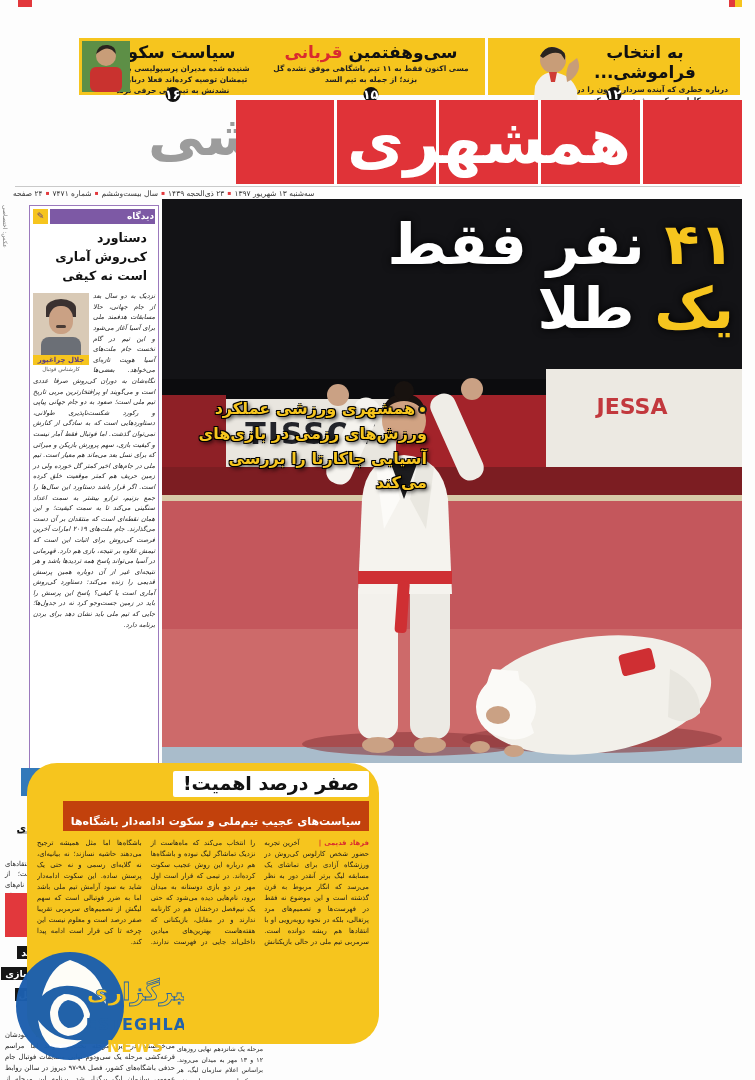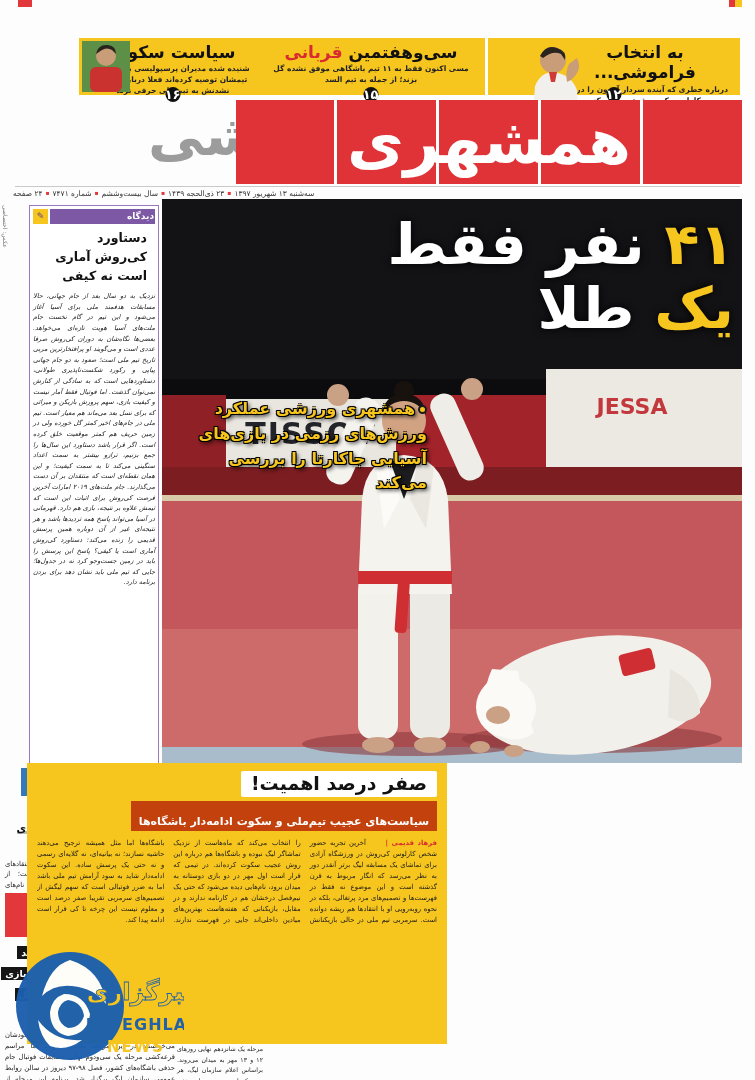--- a/index.html
+++ b/index.html
@@ -71,21 +71,21 @@
   .derby .sub { display:inline; background:#161616; color:#fff; font-size:9.5px; font-weight:bold; line-height:1.9; padding:1px 4px; -webkit-box-decoration-break:clone; box-decoration-break:clone; }
   .derby .small-body { margin-top:5px; }
   .mid-col { position:absolute; top:770px; right:400px; width:172px; }
   .fixtures { margin-top:8px; display:flex; direction:rtl; gap:6px; }
   .fixtures ul { list-style:none; width:50%; }
   .fixtures li { font-size:6.2px; color:#222; line-height:1.75; white-space:nowrap; overflow:hidden; }
   .fixtures li::before { content:"●"; font-size:4.5px; color:#444; margin-left:2px; vertical-align:1px; }
   .fix-note { font-size:6.2px; color:#222; margin-top:2px; }
   .fix-sched { font-size:6.2px; color:#222; text-align:justify; line-height:1.7; margin-top:2px; }
 
-  .yellow-box { position:absolute; top:763px; right:356px; left:355px; width:420px; height:281px; background:#f6c51e; padding:8px 10px; right:auto; left:27px; }
+  .yellow-box { position:absolute; top:763px; right:356px; left:355px; width:352px; height:281px; background:#f6c51e; padding:8px 10px; right:auto; left:27px;border-radius:30px; }
   .zb-title { display:inline-block; background:#fff; color:#111; font-size:19px; font-weight:bold; padding:1px 10px 3px; border-radius:2px; }
   .zb-sub { display:inline-block; background:#c2410c; color:#fff; font-size:11px; font-weight:bold; padding:14px 8px 3px; margin-top:4px; }
   .zb-head { text-align:right; }
   .zb-body { margin-top:7px; font-size:6.8px; color:#1a1a1a; text-align:justify; line-height:1.62; column-count:3; column-gap:9px; direction:rtl; height:198px; overflow:hidden; }
   .zb-body .byline { color:#d92b2f; font-weight:bold;padding-left:16px; }
 
   
   .watermark { position:absolute; top:942px; left:14px; width:170px; height:130px; z-index:5; opacity:.97; }
 </style>
 </head>
@@ -141,20 +141,30 @@
   <div class="dateline">
     <span>سه‌شنبه ۱۳ شهریور ۱۳۹۷</span><span>۲۳ ذی‌الحجه ۱۴۳۹</span><span>سال بیست‌وششم</span><span>شماره ۷۴۷۱</span><span>۲۴ صفحه</span>
   </div>
 
   <div class="sidebar">
     <div class="sb-head">
       <div class="bar">دیدگاه</div>
       <div class="ic">✎</div>
     </div>
     <div class="sb-title">دستاورد کی‌روش آماری است نه کیفی</div>
+    <div class="sb-author">
+      <div class="author-photo">
+        <div class="hair"></div>
+          <div class="face"></div>
+          <div class="must"></div>
+          <div class="suit"></div>
+      </div>
+      <div class="author-name">جلال چراغپور</div>
+      <div class="author-role">کارشناس فوتبال</div>
+    </div>
     <div class="sb-body">نزدیک به دو سال بعد از جام جهانی، حالا مسابقات هدفمند ملی برای آسیا آغاز می‌شود و این تیم در گام نخست جام ملت‌های آسیا هویت تازه‌ای می‌خواهد. بعضی‌ها نگاه‌شان به دوران کی‌روش صرفا عددی است و می‌گویند او پرافتخارترین مربی تاریخ تیم ملی است؛ صعود به دو جام جهانی پیاپی و رکورد شکست‌ناپذیری طولانی، دستاوردهایی است که به سادگی از کنارش نمی‌توان گذشت. اما فوتبال فقط آمار نیست و کیفیت بازی، سهم پرورش بازیکن و میراثی که برای نسل بعد می‌ماند هم معیار است. تیم ملی در جام‌های اخیر کمتر گل خورده ولی در زمین حریف هم کمتر موقعیت خلق کرده است. اگر قرار باشد دستاورد این سال‌ها را جمع بزنیم، ترازو بیشتر به سمت اعداد سنگینی می‌کند تا به سمت کیفیت؛ و این همان نقطه‌ای است که منتقدان بر آن دست می‌گذارند. جام ملت‌های ۲۰۱۹ امارات آخرین فرصت کی‌روش برای اثبات این است که تیمش علاوه بر نتیجه، بازی هم دارد. قهرمانی در آسیا می‌تواند پاسخ همه تردیدها باشد و هر نتیجه‌ای غیر از آن دوباره همین پرسش قدیمی را زنده می‌کند: دستاورد کی‌روش آماری است یا کیفی؟ پاسخ این پرسش را باید در زمین جست‌وجو کرد نه در جدول‌ها؛ جایی که تیم ملی باید نشان دهد برای بردن برنامه دارد.</div>
   </div>
 
   <div class="photo-wrap">
     <svg width="580" height="564" viewBox="0 0 580 564">
       <rect width="580" height="564" fill="#0c0c0e"></rect>
       <rect y="0" width="580" height="180" fill="#131316"></rect>
 
       <rect x="0" y="196" width="64" height="74" fill="#8e2026"></rect>
       <rect x="64" y="200" width="170" height="68" fill="#e9e6df"></rect>

